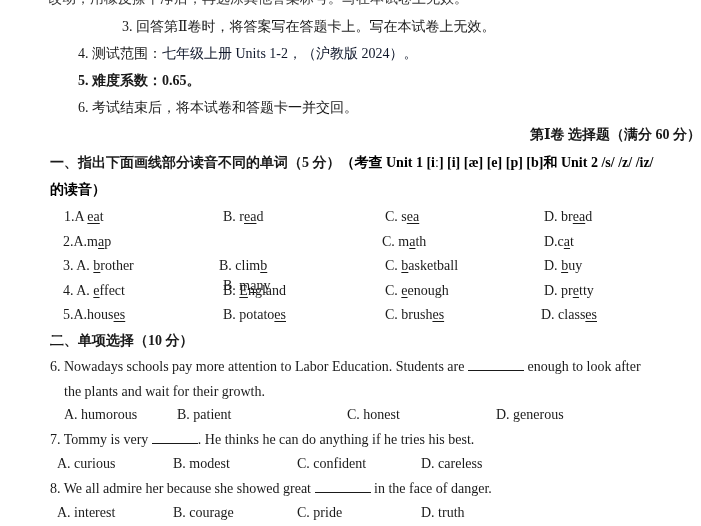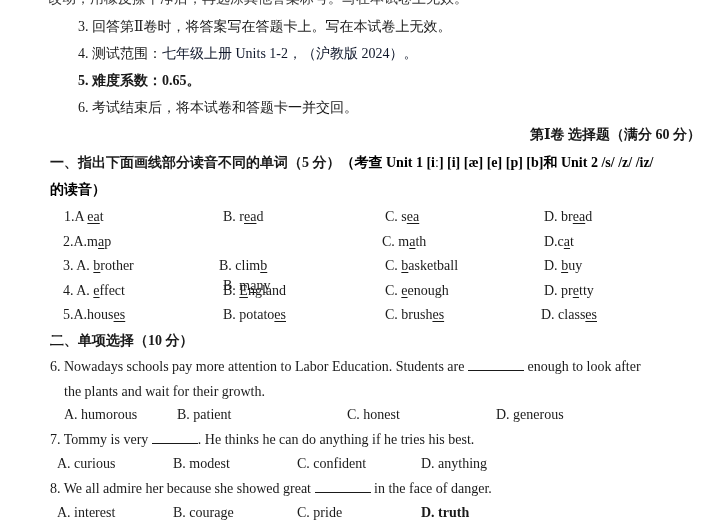--- a/index.html
+++ b/index.html
@@ -43,21 +43,21 @@
       border-bottom: 1px solid #1a1a1a;
       height: 12px;
       vertical-align: baseline;
     }
   </style>
 </head>
 <body>
 
 <div class="line cut">改动，用橡皮擦干净后，再选涂其他答案标号。写在本试卷上无效。</div>
 
-<div class="line notice" style="top:18px;">
+<div class="line notice" style="top:18px;margin-left:44px;">
   <span>3.</span>
   <span>回答第Ⅱ卷时，将答案写在答题卡上。写在本试卷上无效。</span>
 </div>
 <div class="line notice" style="top:45px;">
   <span>4.</span>
   <span>测试范围：</span><span class="red">七年级上册 Units 1-2，（沪教版 2024）。</span>
 </div>
 <div class="line notice" style="top:72px;font-weight:bold;">
   <span>5.</span>
   <span>难度系数：0.65。</span>
@@ -115,23 +115,23 @@
 <div class="opt" style="top:407px; left:347px;">C. honest</div>
 <div class="opt" style="top:407px; left:496px;">D. generous</div>
 
 <div class="line" style="top:431px; left:50px;">
   <span>7. Tommy is very</span>
   <span class="blank" style="width:46px;"></span><span>. He thinks he can do anything if he tries his best.</span>
 </div>
 <div class="opt" style="top:456px; left:57px;">A. curious</div>
 <div class="opt" style="top:456px; left:173px;">B. modest</div>
 <div class="opt" style="top:456px; left:297px;">C. confident</div>
-<div class="opt" style="top:456px; left:421px;">D. anything</div>
+<div class="opt" style="top:456px; left:421px;">D. careless</div>
 
 <div class="line" style="top:480px; left:50px;">
   <span>8. We all admire her because she showed great</span>
   <span class="blank" style="width:56px;"></span>
   <span>in the face of danger.</span>
 </div>
 <div class="opt" style="top:505px; left:57px;">A. interest</div>
 <div class="opt" style="top:505px; left:173px;">B. courage</div>
 <div class="opt" style="top:505px; left:297px;">C. pride</div>
-<div class="opt" style="top:505px; left:421px;font-weight:bold;">D. truth</div>
+<div class="opt" style="top:505px; left:421px;">D. truth</div>
 
 </body></html>

